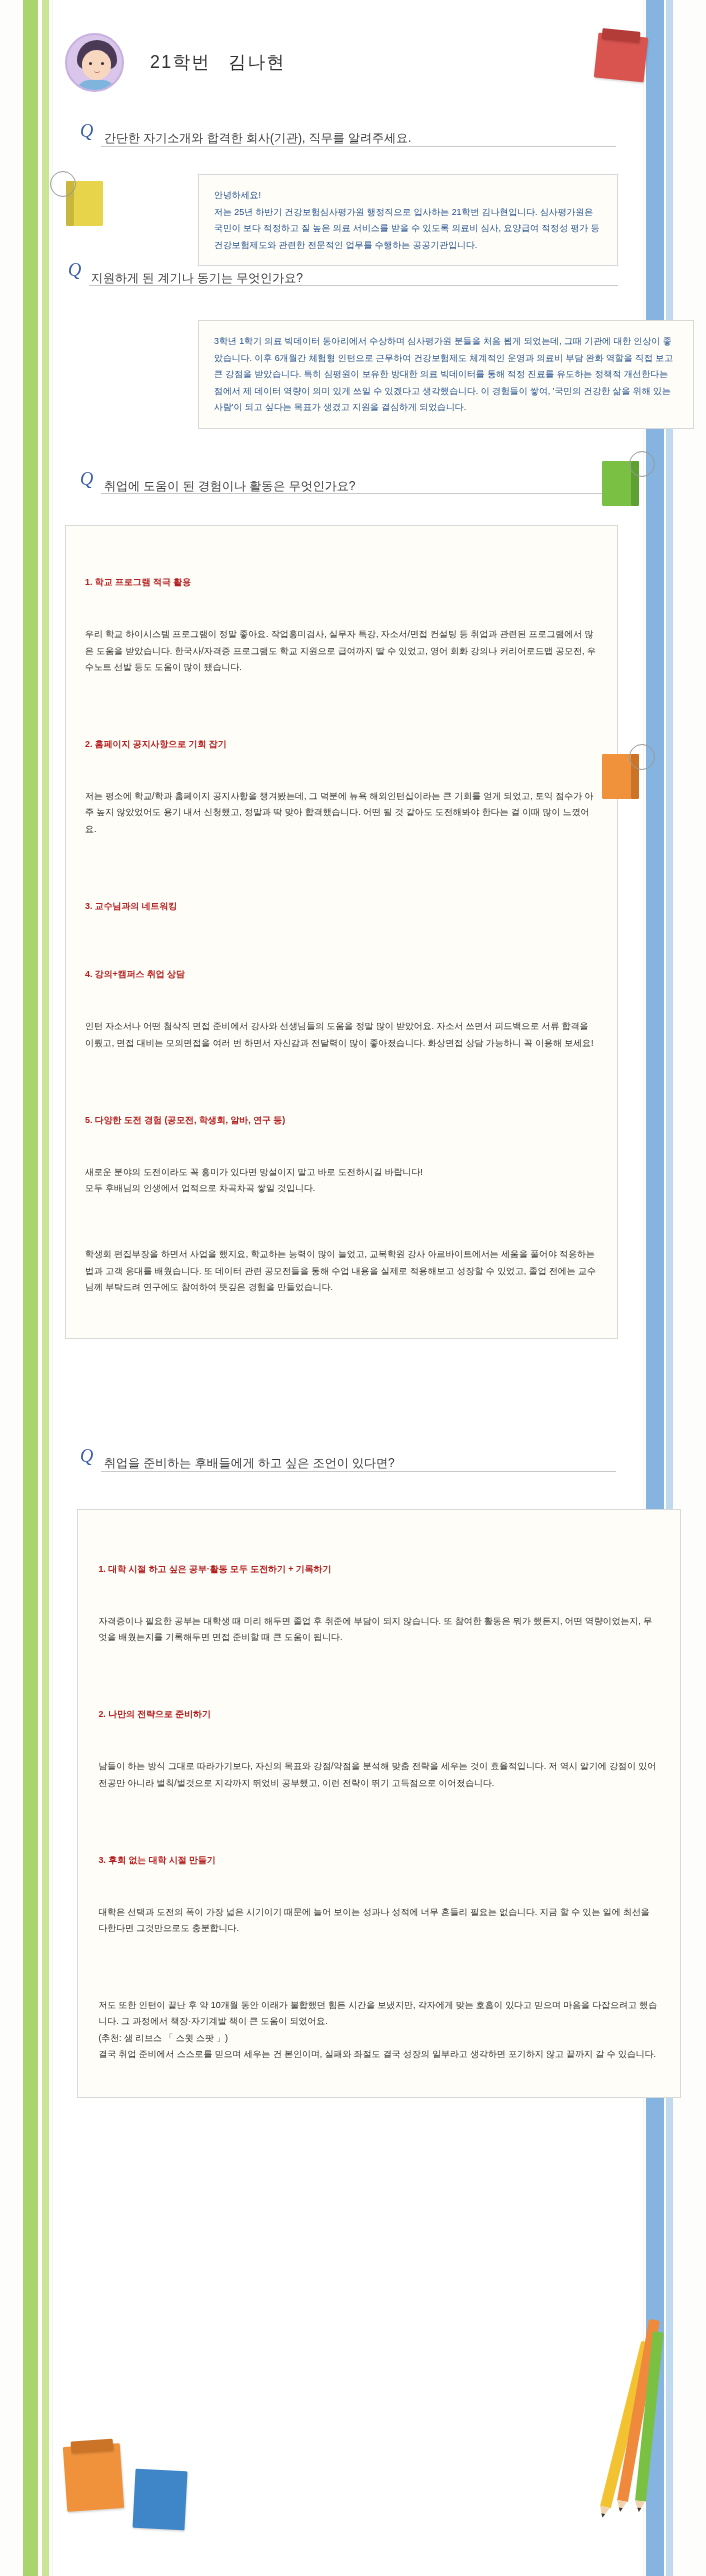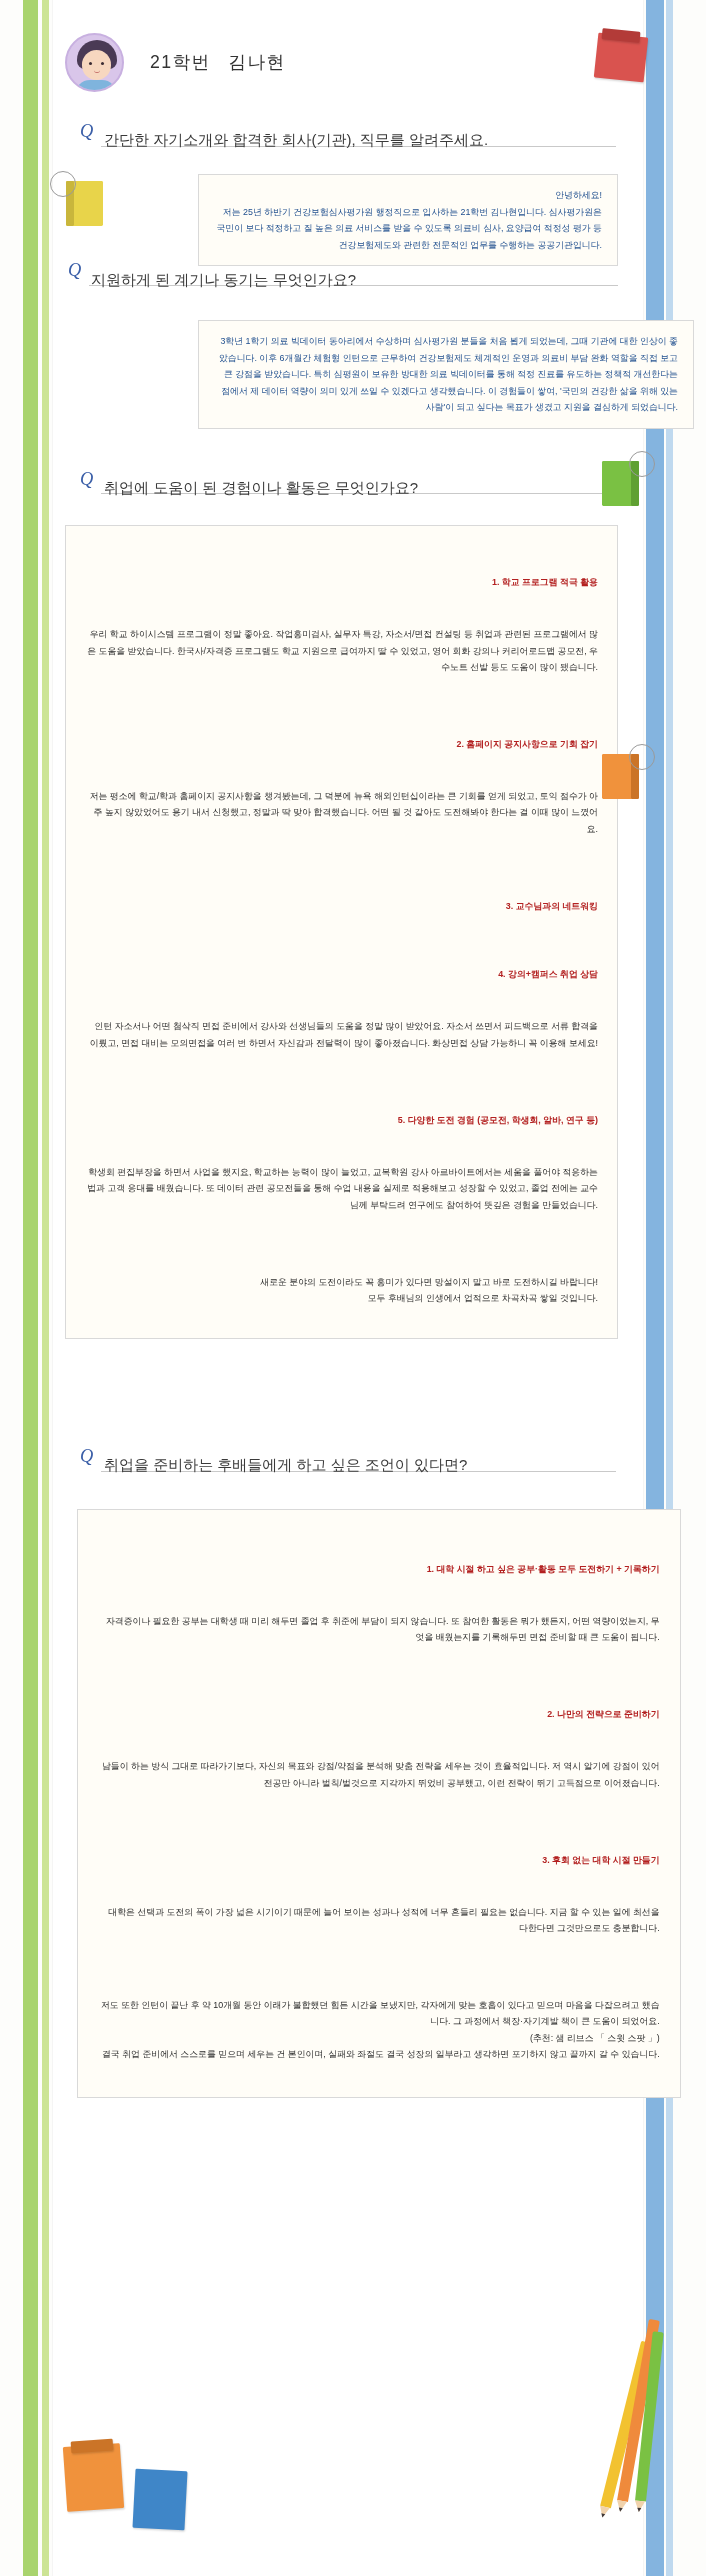--- a/index.html
+++ b/index.html
@@ -107,33 +107,32 @@
     font-family: "Liberation Serif", serif;
     font-style: italic;
   }
   .q-line {
     position: absolute;
     height: 0.7px;
     background: #c9c9c9;
   }
   .q-text {
     position: absolute;
-    font-size: 15px;
+    font-size: 12px;
     color: #3a3a3a;
     line-height: 1.5;
   }
 
   
   .answer {
     position: absolute;
     font-size: 8.9px;
     line-height: 1.85;
     color: #2f2f2f;
     white-space: pre-wrap;
-    text-align: right;
   }
   .answer.boxed {
     border: 0.7px solid #d9d9d9;
     background: #fffdf7;
     padding: 12.3px 15px;
   }
   .ans-blue { color: #21508f; }
   .ans-dark { color: #2b2b2b; }
   .sec-title {
     font-size: 8.9px;
@@ -243,24 +242,24 @@
 
   <span class="sec-title">2. 홈페이지 공지사항으로 기회 잡기</span>
   <span class="sec-body ans-dark">저는 평소에 학교/학과 홈페이지 공지사항을 챙겨봤는데, 그 덕분에 뉴욕 해외인턴십이라는 큰 기회를 얻게 되었고, 토익 점수가 아주 높지 않았었어도 용기 내서 신청했고, 정말과 딱 맞아 합격했습니다. 어떤 될 것 같아도 도전해봐야 한다는 걸 이때 많이 느꼈어요.</span>
 
   <span class="sec-title">3. 교수님과의 네트워킹</span>
 
   <span class="sec-title">4. 강의+캠퍼스 취업 상담</span>
   <span class="sec-body ans-dark">인턴 자소서나 어떤 첨삭직 면접 준비에서 강사와 선생님들의 도움을 정말 많이 받았어요. 자소서 쓰면서 피드백으로 서류 합격을 이뤘고, 면접 대비는 모의면접을 여러 번 하면서 자신감과 전달력이 많이 좋아졌습니다. 화상면접 상담 가능하니 꼭 이용해 보세요!</span>
 
   <span class="sec-title">5. 다양한 도전 경험 (공모전, 학생회, 알바, 연구 등)</span>
-  <span class="sec-body ans-dark">학생회 편집부장을 하면서 사업을 했지요, 학교하는 능력이 많이 늘었고, 교복학원 강사 아르바이트에서는 세움을 풀어야 적응하는 법과 고객 응대를 배웠습니다. 또 데이터 관련 공모전들을 통해 수업 내용을 실제로 적용해보고 성장할 수 있었고, 졸업 전에는 교수님께 부탁드려 연구에도 참여하여 뜻깊은 경험을 만들었습니다.</span>
-
   <span class="sec-body ans-dark" style="margin-bottom:0;">새로운 분야의 도전이라도 꼭 흥미가 있다면 망설이지 말고 바로 도전하시길 바랍니다!
 모두 후배님의 인생에서 업적으로 차곡차곡 쌓일 것입니다.</span>
+
+  <span class="sec-body ans-dark">학생회 편집부장을 하면서 사업을 했지요, 학교하는 능력이 많이 늘었고, 교복학원 강사 아르바이트에서는 세움을 풀어야 적응하는 법과 고객 응대를 배웠습니다. 또 데이터 관련 공모전들을 통해 수업 내용을 실제로 적용해보고 성장할 수 있었고, 졸업 전에는 교수님께 부탁드려 연구에도 참여하여 뜻깊은 경험을 만들었습니다.</span>
 </div>
 
 <span class="q-mark" style="left:80px; top:1446px;">Q</span>
 <div class="q-line" style="left:101px; top:1471px; width:515px;"></div>
 <div class="q-text" style="left:104px; top:1454px; width:511px;">취업을 준비하는 후배들에게 하고 싶은 조언이 있다면?</div>
 
 <div class="answer boxed" style="left:77px; top:1509px; width:604px; padding:17.7px 20.4px;">
   <span class="sec-title">1. 대학 시절 하고 싶은 공부·활동 모두 도전하기 + 기록하기</span>
   <span class="sec-body ans-dark">자격증이나 필요한 공부는 대학생 때 미리 해두면 졸업 후 취준에 부담이 되지 않습니다. 또 참여한 활동은 뭐가 했든지, 어떤 역량이었는지, 무엇을 배웠는지를 기록해두면 면접 준비할 때 큰 도움이 됩니다.</span>
 

